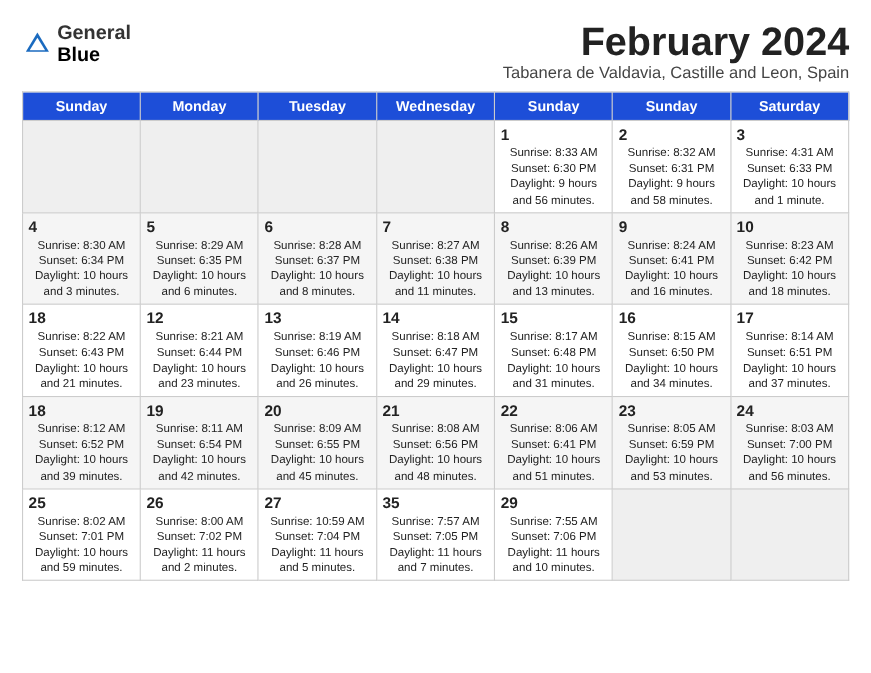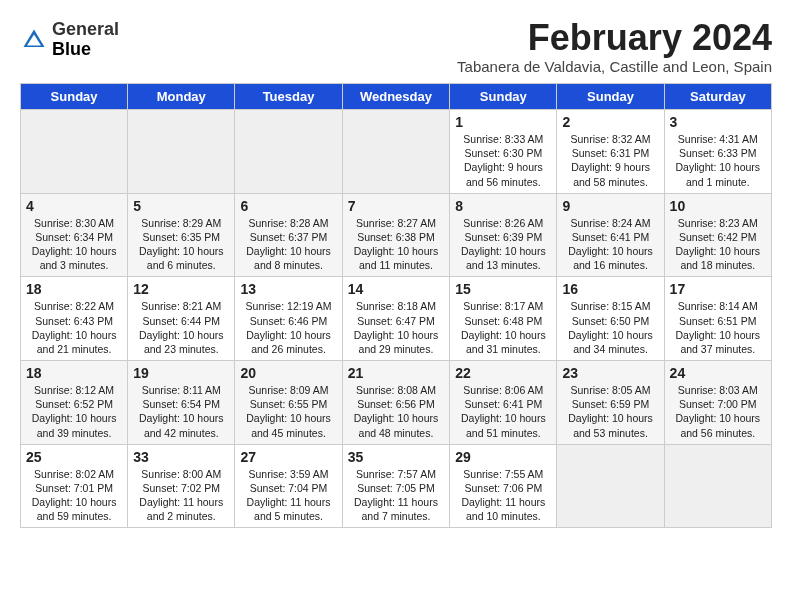--- a/index.html
+++ b/index.html
@@ -206,21 +206,21 @@
 Daylight: 10 hours and 21 minutes.</div>
         </td>
         <td>
           <div class="day-number">12</div>
           <div class="cell-text">Sunrise: 8:21 AM
 Sunset: 6:44 PM
 Daylight: 10 hours and 23 minutes.</div>
         </td>
         <td>
           <div class="day-number">13</div>
-          <div class="cell-text">Sunrise: 12:19 AM
+          <div class="cell-text">Sunrise: 8:19 AM
 Sunset: 6:46 PM
 Daylight: 10 hours and 26 minutes.</div>
         </td>
         <td>
           <div class="day-number">14</div>
           <div class="cell-text">Sunrise: 8:18 AM
 Sunset: 6:47 PM
 Daylight: 10 hours and 29 minutes.</div>
         </td>
         <td>
@@ -287,28 +287,28 @@
         </td>
       </tr>
       <tr>
         <td>
           <div class="day-number">25</div>
           <div class="cell-text">Sunrise: 8:02 AM
 Sunset: 7:01 PM
 Daylight: 10 hours and 59 minutes.</div>
         </td>
         <td>
-          <div class="day-number">33</div>
+          <div class="day-number">26</div>
           <div class="cell-text">Sunrise: 8:00 AM
 Sunset: 7:02 PM
 Daylight: 11 hours and 2 minutes.</div>
         </td>
         <td>
           <div class="day-number">27</div>
-          <div class="cell-text">Sunrise: 3:59 AM
+          <div class="cell-text">Sunrise: 10:59 AM
 Sunset: 7:04 PM
 Daylight: 11 hours and 5 minutes.</div>
         </td>
         <td>
           <div class="day-number">35</div>
           <div class="cell-text">Sunrise: 7:57 AM
 Sunset: 7:05 PM
 Daylight: 11 hours and 7 minutes.</div>
         </td>
         <td>

